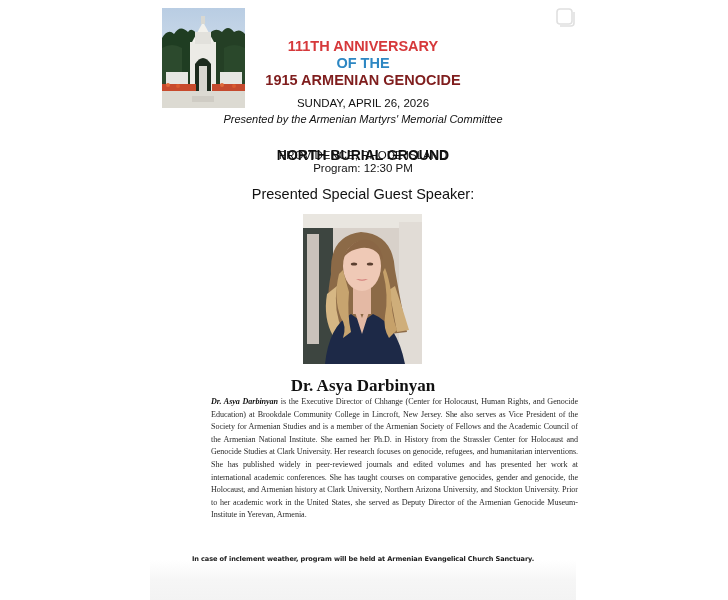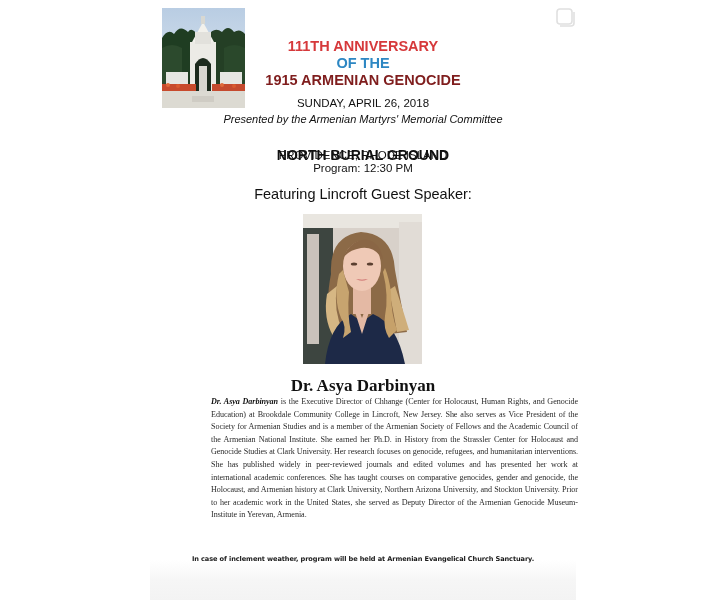--- a/index.html
+++ b/index.html
@@ -176,26 +176,26 @@
       <path d="M6 20 L17 20 Q20 20 20 17 L20 6" fill="none" stroke="#e0e0e0" stroke-width="1.6"></path>
     </svg>
   </div>
 
   <div class="title-block">
     <div class="title-line-1">111TH ANNIVERSARY</div>
     <div class="title-line-2">OF THE</div>
     <div class="title-line-3">1915 ARMENIAN GENOCIDE</div>
   </div>
 
-  <div class="center-text date">SUNDAY, APRIL 26, 2018</div>
+  <div class="center-text date">SUNDAY, APRIL 26, 2026</div>
   <div class="center-text presenter">Presented by the Armenian Martyrs' Memorial Committee</div>
   <div class="center-text venue">NORTH BURIAL GROUND</div>
   <div class="center-text city">PROVIDENCE, RHODE ISLAND</div>
   <div class="center-text program">Program:  12:30 PM</div>
-  <div class="center-text featuring">Featuring Lincroft Guest Speaker:</div>
+  <div class="center-text featuring">Presented Special Guest Speaker:</div>
 
   <div class="speaker-photo">
     <svg width="119" height="150" viewBox="0 0 119 150">
       <rect width="119" height="150" fill="#d8d1ca"></rect>
       <rect x="0" y="0" width="119" height="14" fill="#e9e6e0"></rect>
       <rect x="0" y="14" width="30" height="136" fill="#3d4540"></rect>
       <rect x="4" y="20" width="12" height="110" fill="#c9c2bb"></rect>
       <rect x="96" y="8" width="23" height="142" fill="#e1dcd6"></rect>
 
       <path d="M28 60 Q26 22 58 18 Q90 20 92 56 Q98 90 104 118 L86 120 L34 122 Q20 100 28 60 Z" fill="#8c6a47"></path>

